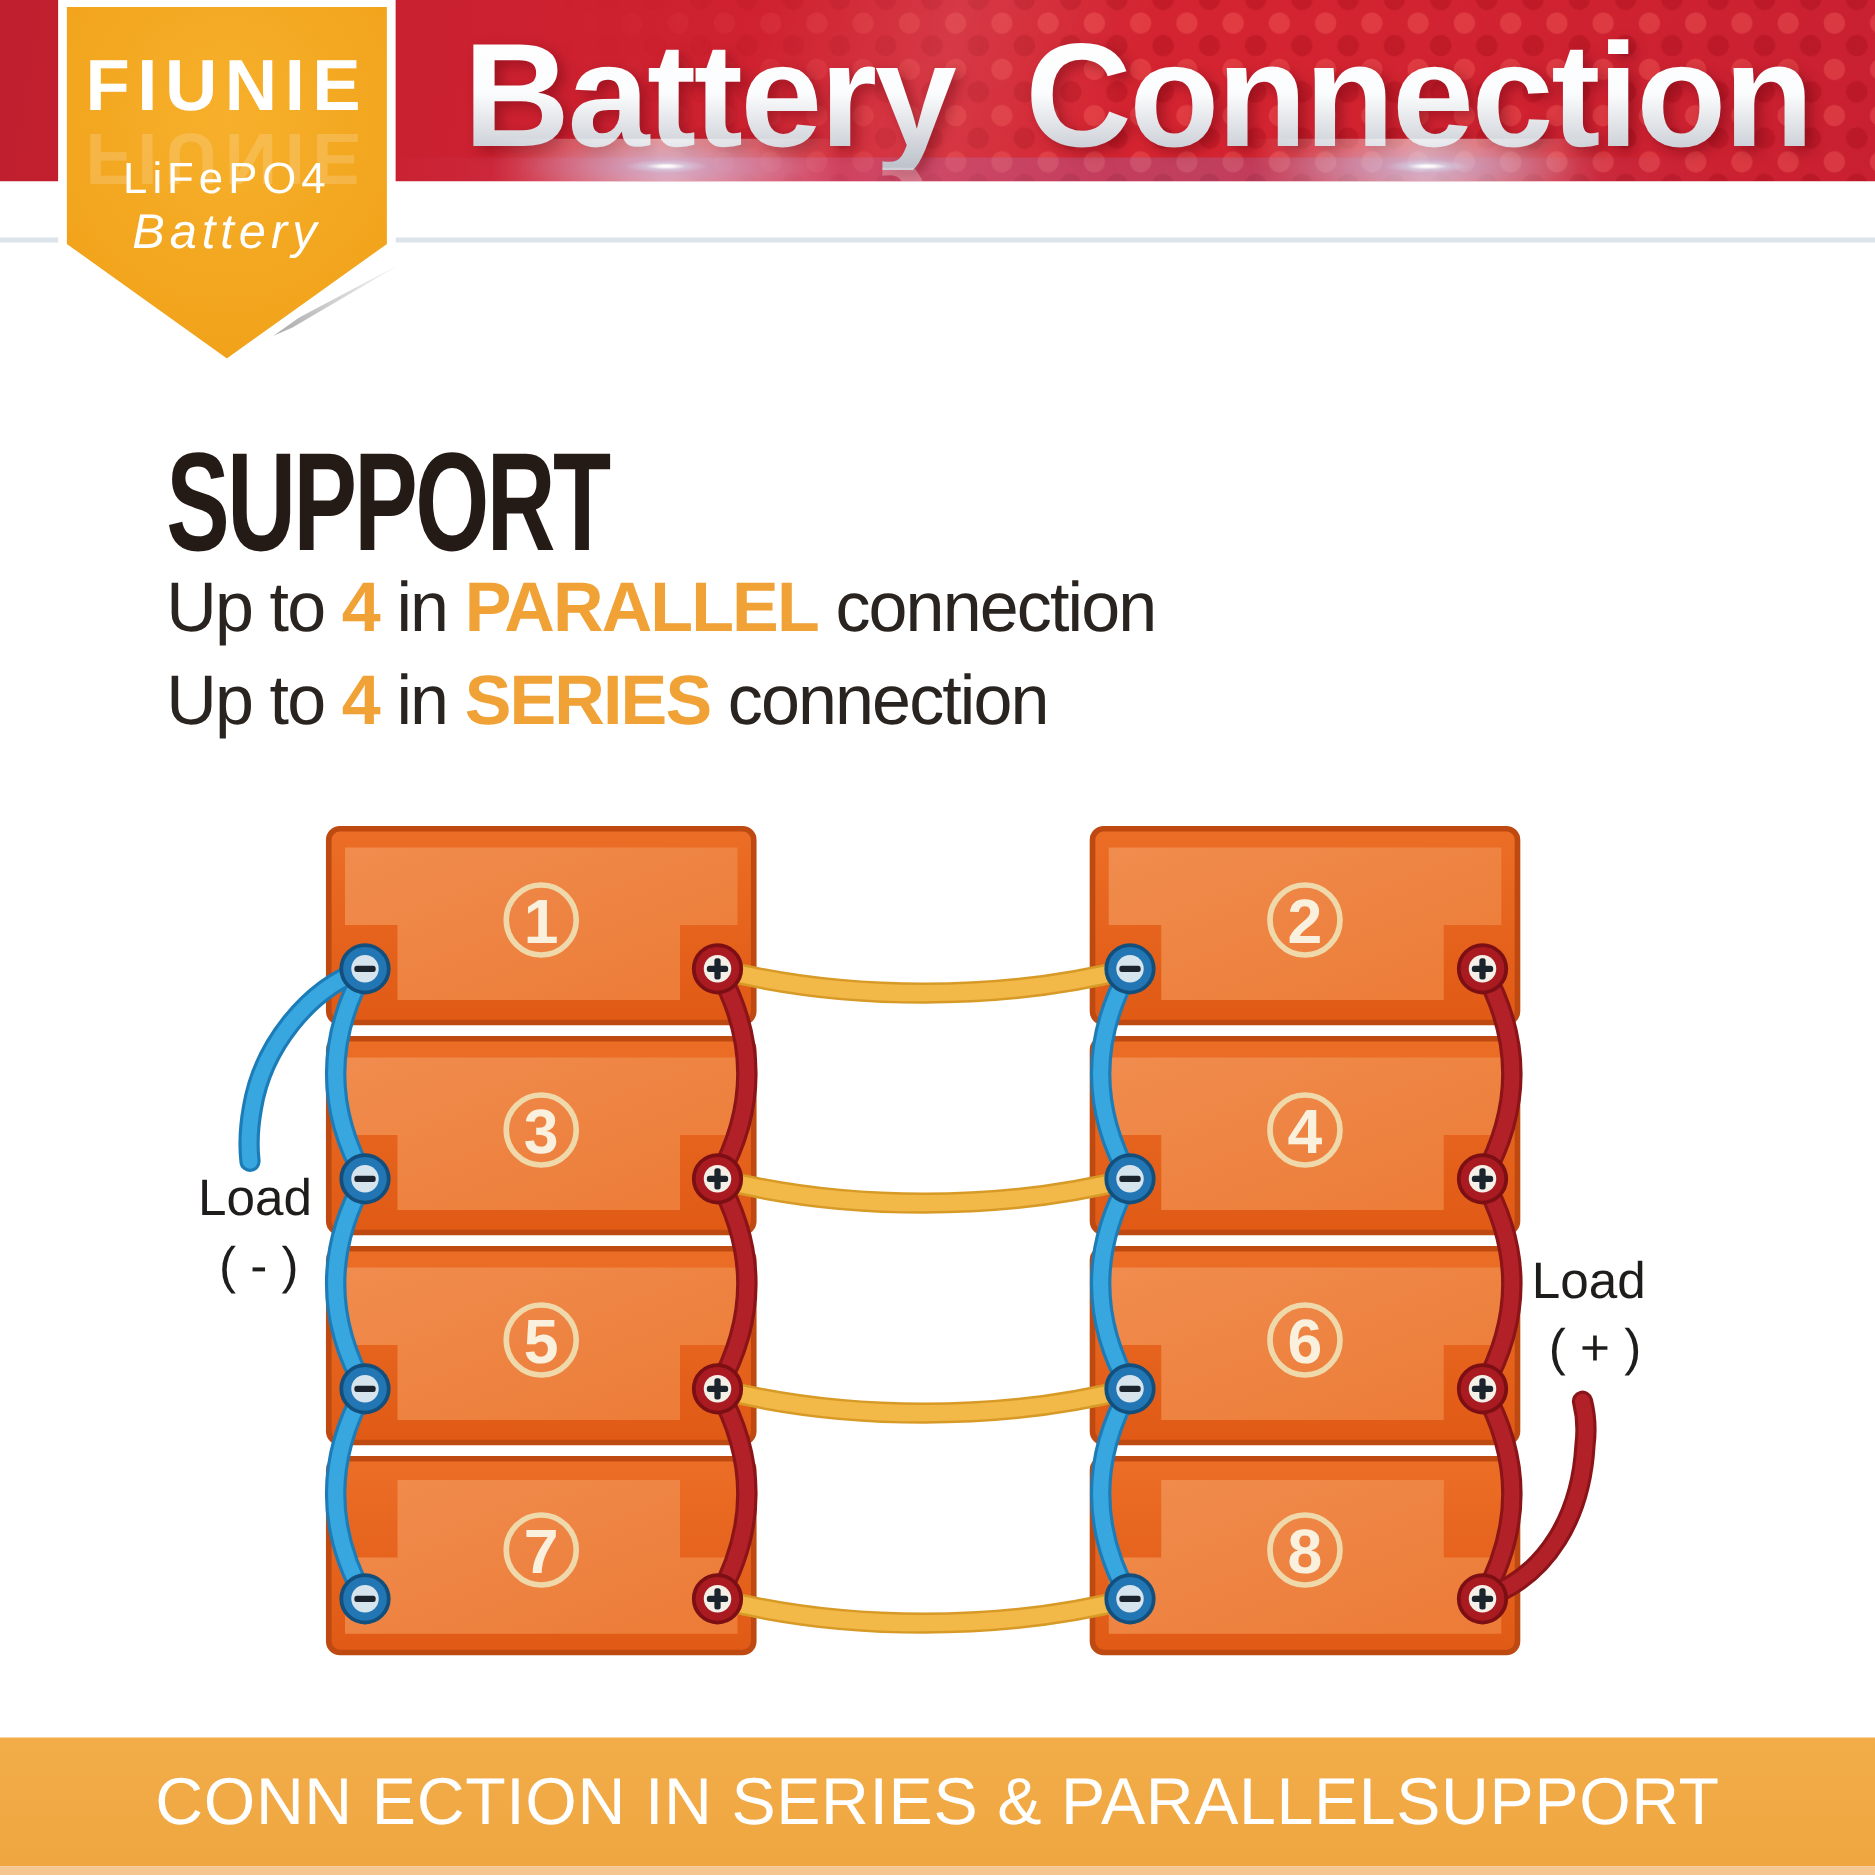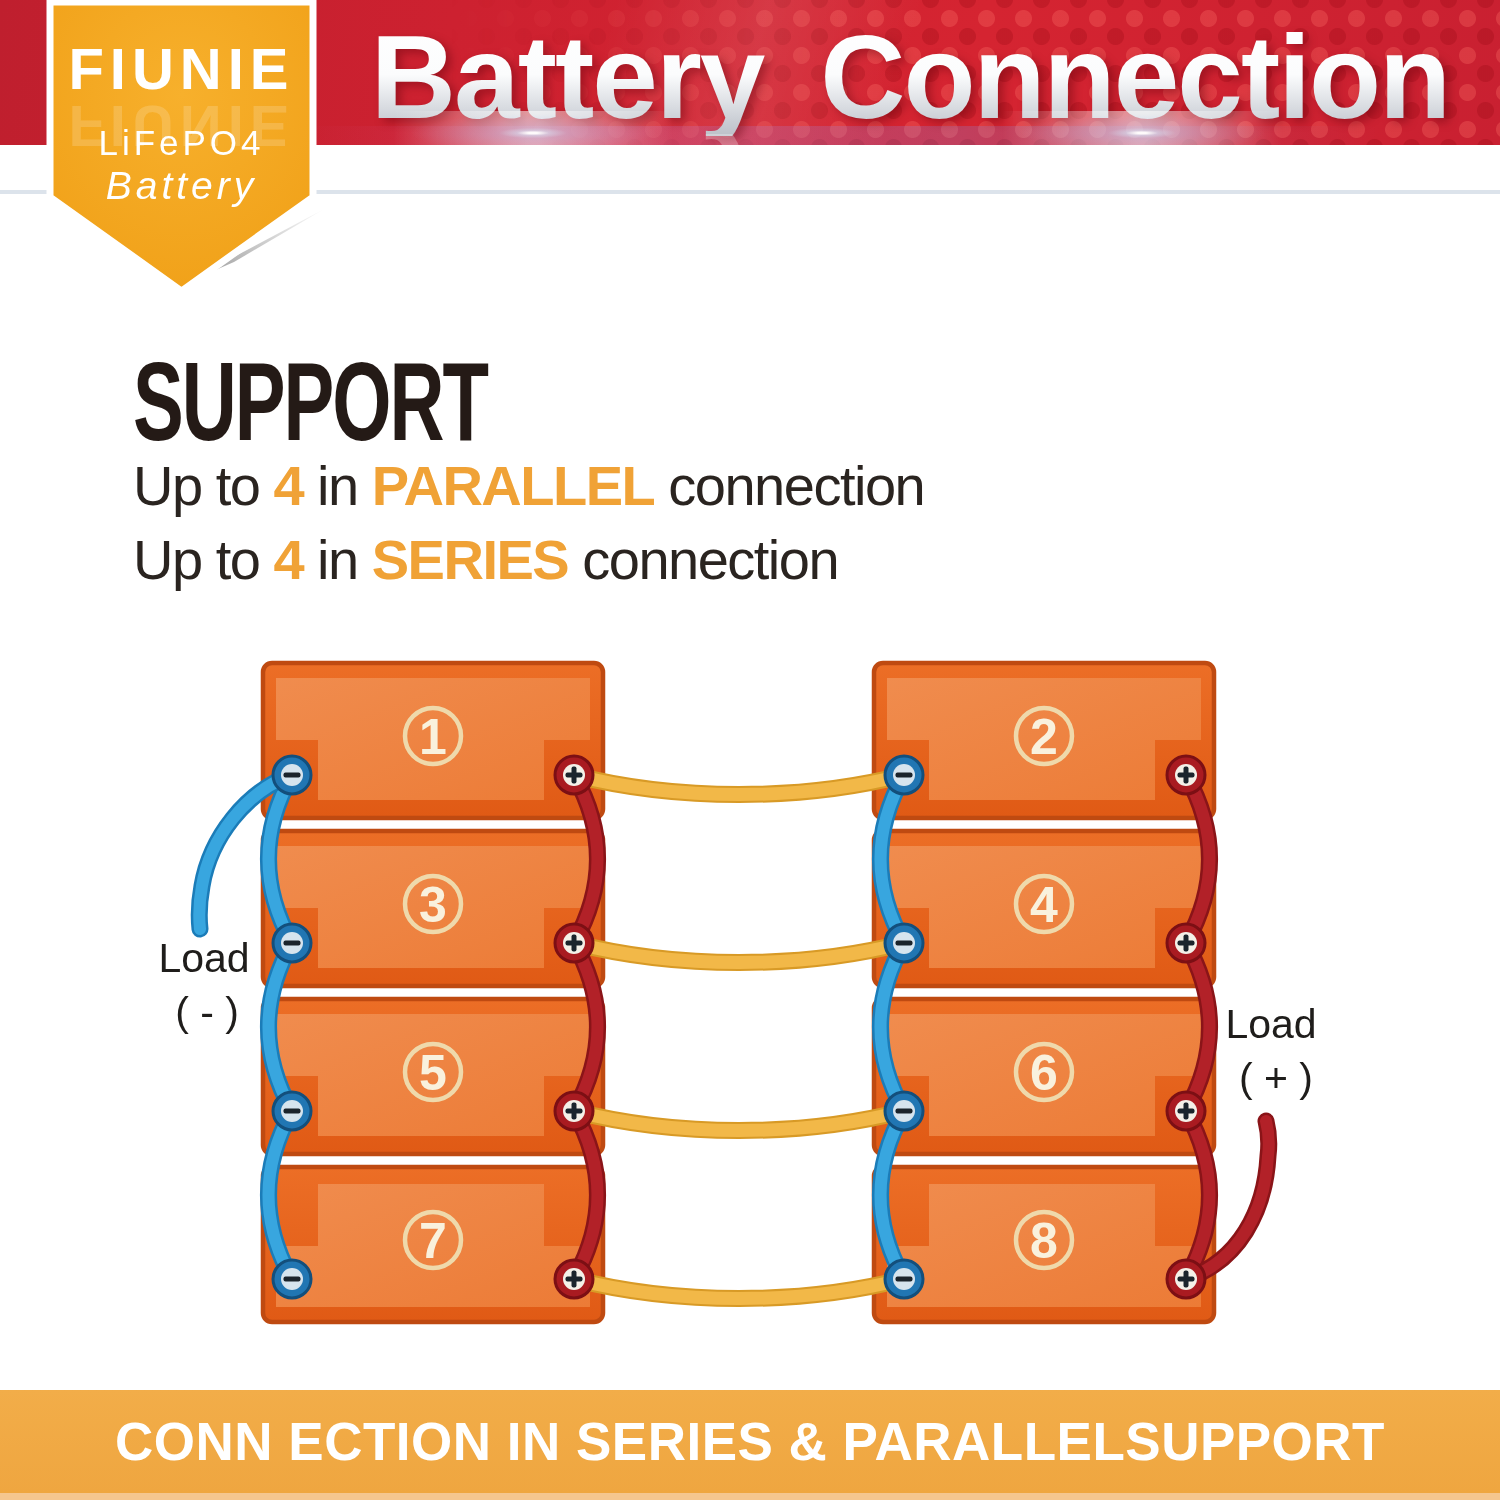--- a/index.html
+++ b/index.html
@@ -71,21 +71,21 @@
   .tmi{fill:#d6e4ee;}
   .tpo{fill:#a91b21;stroke:#7c0f14;stroke-width:3;}
   .tpi{fill:#f4f0e8;}
   .sign{fill:#1b242c;}
   .loadlab{fill:#1f1d1b;font-family:"Liberation Sans",sans-serif;font-size:41px;text-anchor:middle;}
 
   
   .footer-banner{position:absolute;left:0;top:1390px;width:1500px;height:103px;z-index:2;
     background:linear-gradient(180deg,#f2ad49 0%,#efa640 100%);
     display:flex;align-items:center;justify-content:center;}
-  .footer-banner span{font-size:53px;font-weight:bold;color:#ffffff;letter-spacing:0.5px;white-space:pre;text-align:center;}
+  .footer-banner span{font-size:53px;font-weight:normal;color:#ffffff;letter-spacing:0.5px;white-space:pre;text-align:center;}
   .footer-strip{position:absolute;left:0;top:1493px;width:1500px;height:7px;background:#f5c68f;z-index:2;}
 </style>
 </head>
 <body>
 
 <div class="page">
 
   <div class="banner">
     <div class="banner-dots"></div>
     <div class="banner-sheen"></div>

